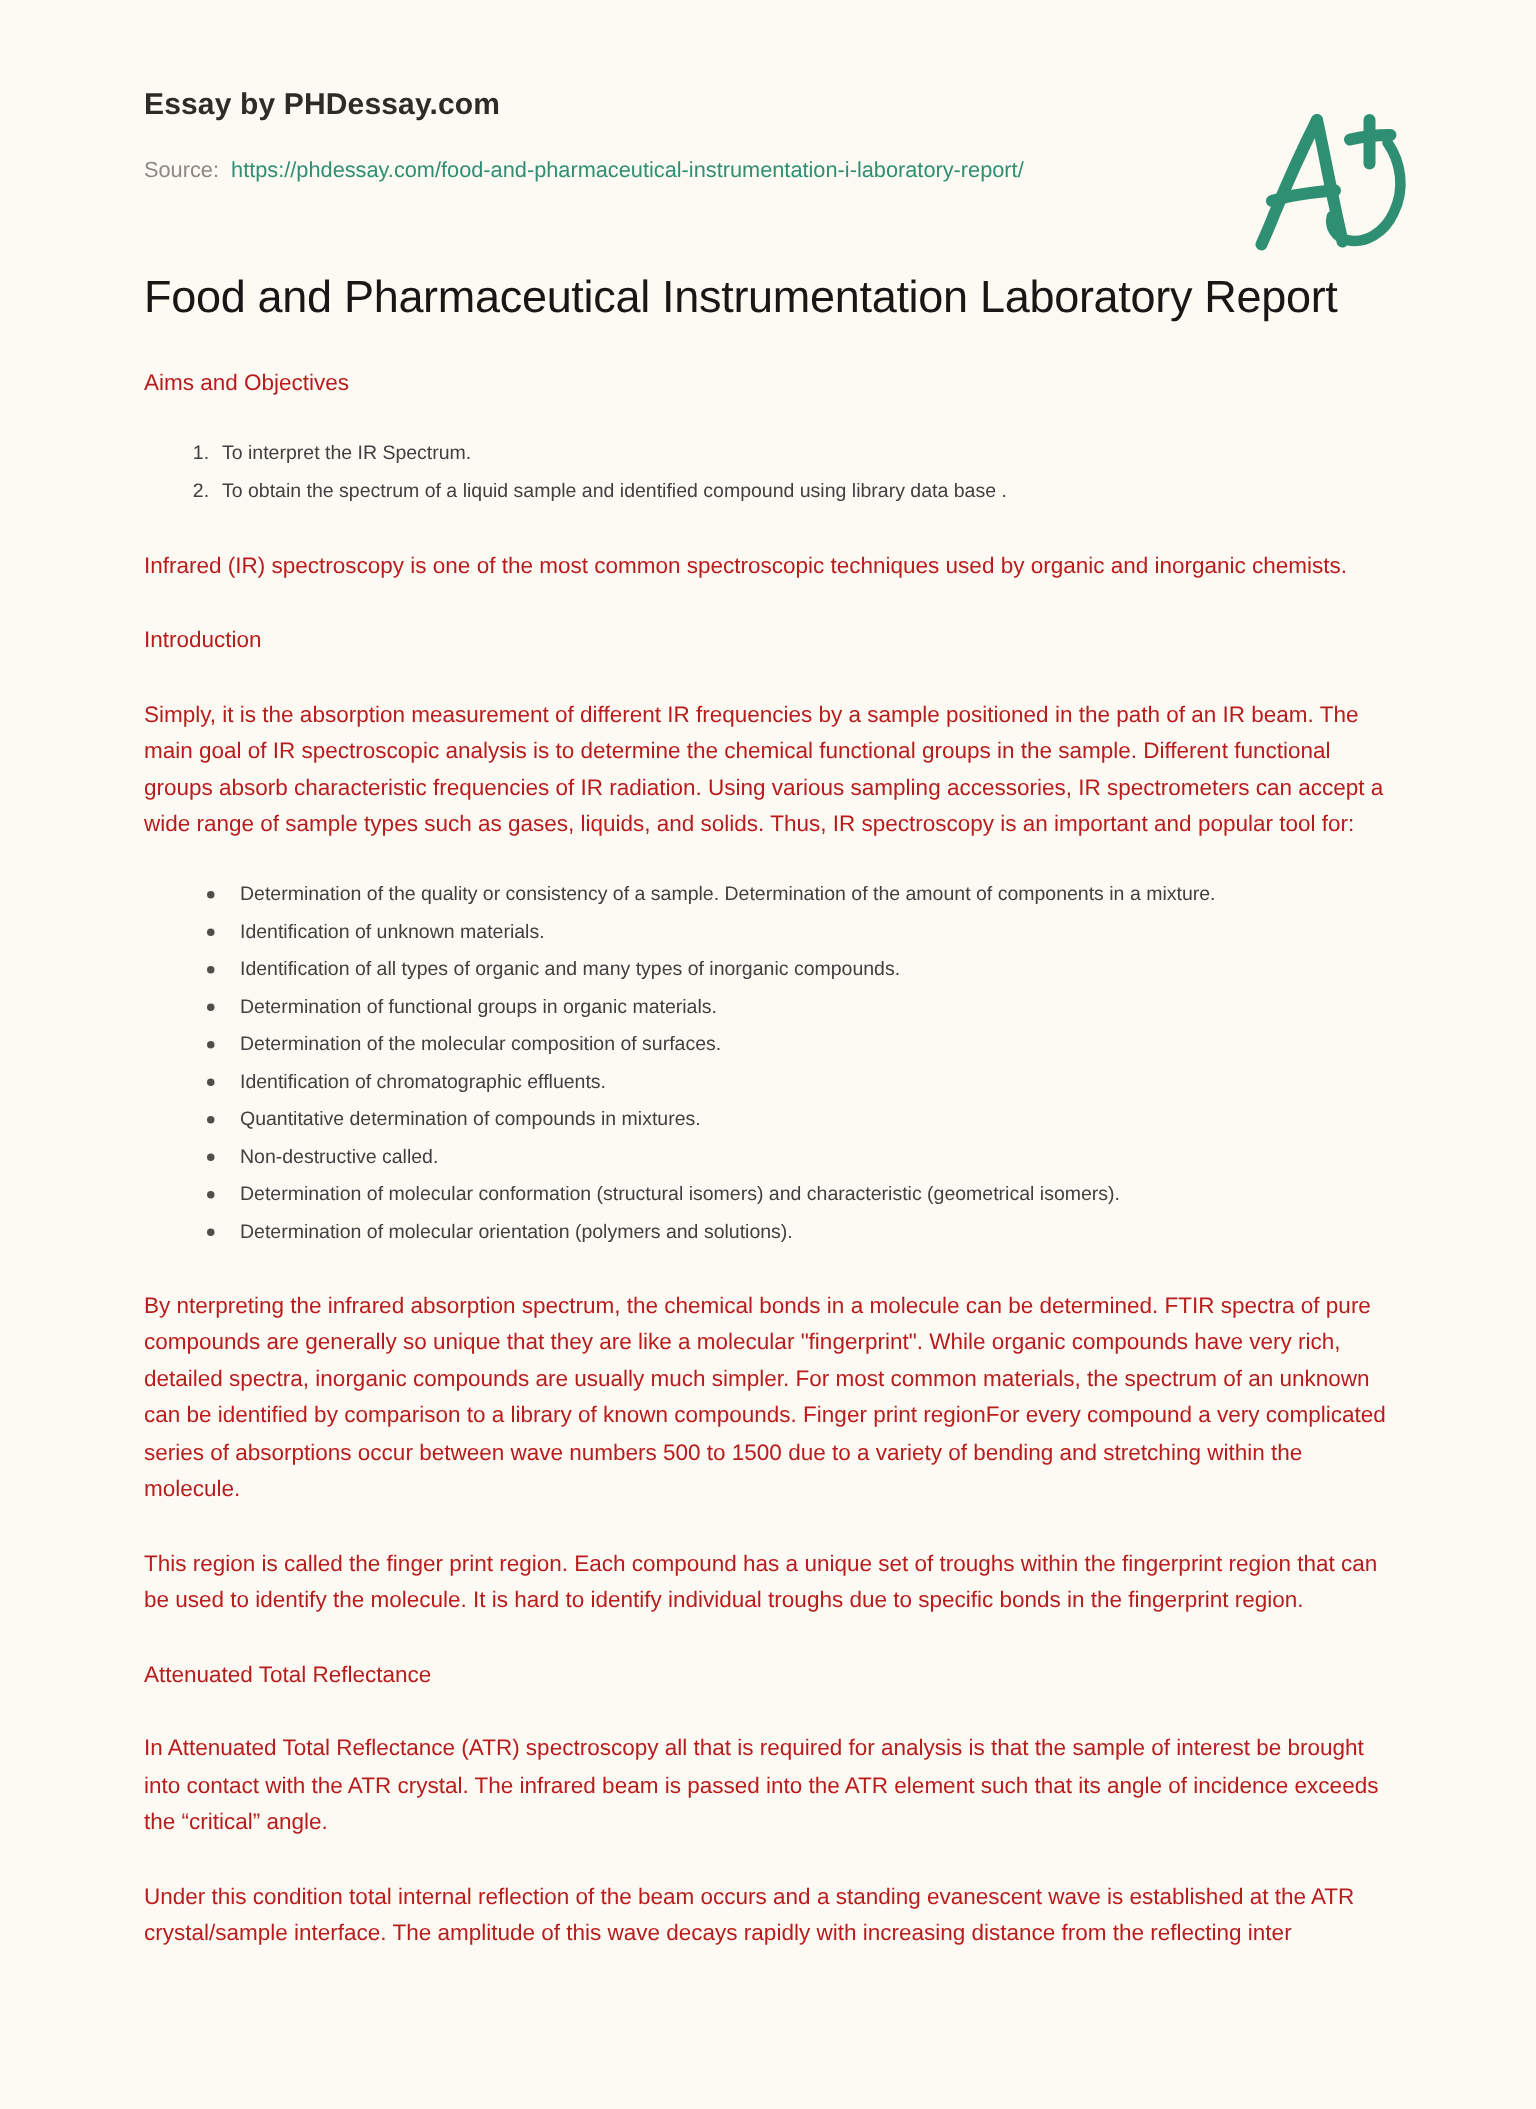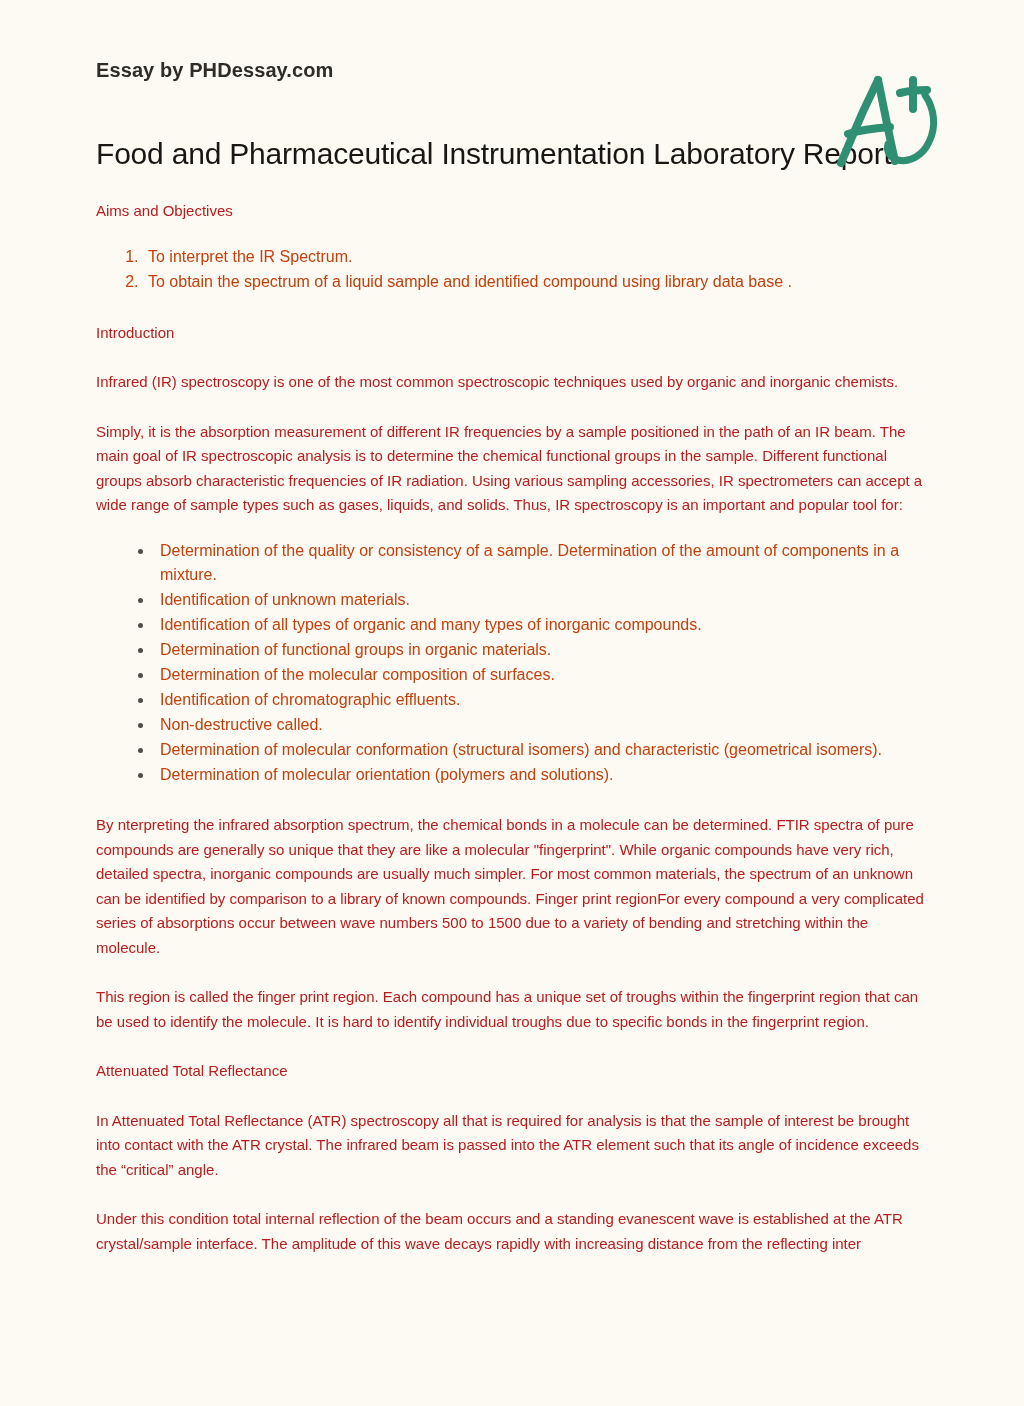--- a/index.html
+++ b/index.html
@@ -90,22 +90,22 @@
     max-width: 838px;
   }
 
   ol.num-list,
   ul.bullet-list {
     margin: 0;
     padding-top: 21px;
     padding-bottom: 0;
     padding-left: 46px;
     max-width: 838px;
-    color: #c2410c;
-    font-size: 16px;
+    color: #404040;
+    font-size: 13px;
     line-height: 24.5px;
   }
   ol.num-list { padding-left: 47px; }
   ul.bullet-list { padding-left: 42px; list-style: none; }
 
   ol.num-list li {
     padding-left: 5px;
     margin-bottom: 1px;
   }
   ul.bullet-list li {
@@ -126,20 +126,24 @@
 </style>
 </head>
 <body>
 
 <div class="page">
 
   <div class="header">
 
     <div class="brand-line">Essay by PHDessay.com</div>
 
+    <div class="source-line">
+      <span class="source-label">Source:</span>
+      <span>&nbsp;</span><a class="source-url" href="#">https://phdessay.com/food-and-pharmaceutical-instrumentation-i-laboratory-report/</a>
+    </div>
 
     <div class="logo">
       <svg viewBox="0 0 120 104" width="120" height="104" aria-hidden="true">
         <g fill="none" stroke="#2f8f73" stroke-linecap="round" stroke-linejoin="round">
 
           <path d="M50 12 C 42 28, 30 54, 21 76 C 18 84, 15 90, 13 95" stroke-width="8"></path>
 
           <path d="M50 12 C 54 30, 58 52, 62 70 C 64 80, 66 88, 67 93" stroke-width="8"></path>
 
           <path d="M20 66 C 32 62, 48 60, 62 59" stroke-width="8"></path>
@@ -159,33 +163,34 @@
 
     <h1 class="doc-title">Food and Pharmaceutical Instrumentation Laboratory Report</h1>
 
     <p class="body-text">Aims and Objectives</p>
 
     <ol class="num-list">
       <li>To interpret the IR Spectrum.</li>
       <li>To obtain the spectrum of a liquid sample and identified compound using library data base .</li>
     </ol>
 
+    <p class="body-text">Infrared (IR) spectroscopy is one of the most common spectroscopic techniques used by organic and inorganic chemists.</p>
+
     <p class="body-text">Introduction</p>
-
-    <p class="body-text">Infrared (IR) spectroscopy is one of the most common spectroscopic techniques used by organic and inorganic chemists.</p>
 
     <p class="body-text">Simply, it is the absorption measurement of different IR frequencies by a sample positioned in the path of an IR beam. The main goal of IR spectroscopic analysis is to determine the chemical functional groups in the sample. Different functional groups absorb characteristic frequencies of IR radiation. Using various sampling accessories, IR spectrometers can accept a wide range of sample types such as gases, liquids, and solids. Thus, IR spectroscopy is an important and popular tool for:</p>
 
     <ul class="bullet-list">
       <li>Determination of the quality or consistency of a sample. Determination of the amount of components in a mixture.</li>
       <li>Identification of unknown materials.</li>
       <li>Identification of all types of organic and many types of inorganic compounds.</li>
       <li>Determination of functional groups in organic materials.</li>
       <li>Determination of the molecular composition of surfaces.</li>
       <li>Identification of chromatographic effluents.</li>
+      <li>Quantitative determination of compounds in mixtures.</li>
       <li>Non-destructive called.</li>
       <li>Determination of molecular conformation (structural isomers) and characteristic (geometrical isomers).</li>
       <li>Determination of molecular orientation (polymers and solutions).</li>
     </ul>
 
     <p class="body-text">By nterpreting the infrared absorption spectrum, the chemical bonds in a molecule can be determined. FTIR spectra of pure compounds are generally so unique that they are like a molecular "fingerprint". While organic compounds have very rich, detailed spectra, inorganic compounds are usually much simpler. For most common materials, the spectrum of an unknown can be identified by comparison to a library of known compounds. Finger print regionFor every compound a very complicated series of absorptions occur between wave numbers 500 to 1500 due to a variety of bending and stretching within the molecule.</p>
 
     <p class="body-text">This region is called the finger print region. Each compound has a unique set of troughs within the fingerprint region that can be used to identify the molecule. It is hard to identify individual troughs due to specific bonds in the fingerprint region.</p>
 
     <p class="body-text">Attenuated Total Reflectance</p>

